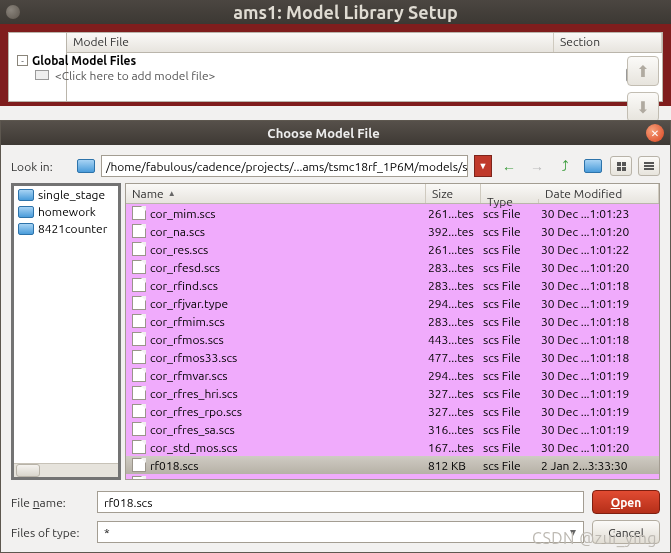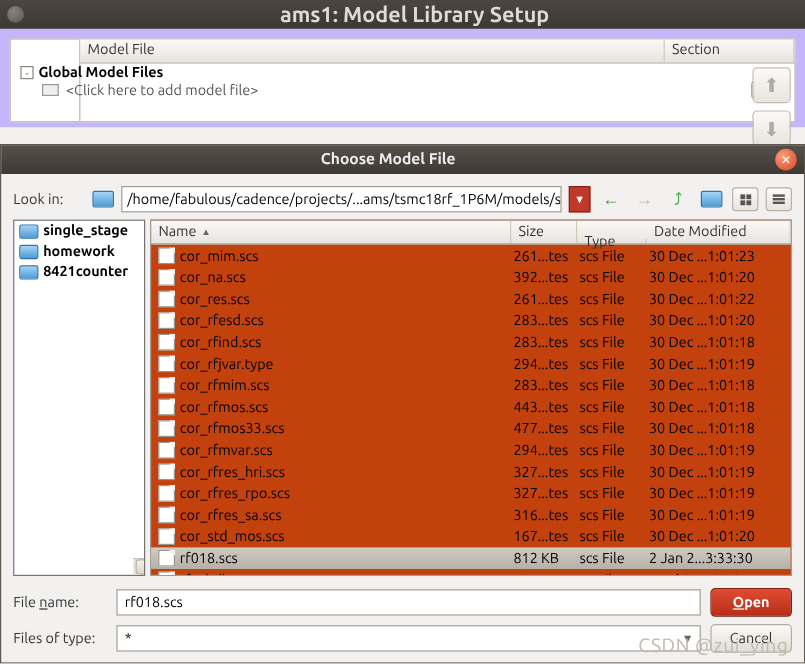--- a/index.html
+++ b/index.html
@@ -1,20 +1,20 @@
 <!DOCTYPE html>
 <html><head>
 <meta charset="utf-8">
 <style>
 *{box-sizing:border-box;margin:0;padding:0;font-family:"Ubuntu","Liberation Sans",sans-serif;font-size:12px;}
 body{background:#f2f1f0;width:671px;height:553px;overflow:hidden;position:relative;}
 .titlebar{background:linear-gradient(#4b4641,#3c3833);height:24px;display:flex;align-items:center;position:relative;}
 .titlebar .tb-close{width:14px;height:14px;border-radius:50%;background:radial-gradient(circle at 35% 35%,#8a847c,#5d564e);margin-left:6px;}
 .titlebar .title{flex:1;text-align:center;color:#dfdbd2;font-weight:bold;font-size:18px;}
-.mls-body{padding:8px 8px 4px 8px;background:#c4b5fd;}
+.mls-body{padding:8px 8px 4px 8px;background:#7f1d1d;}
 .mls-table{border:1px solid #bab5ab;background:#fff;display:flex;height:70px;}
 .mls-tree{width:58px;border-right:1px solid #bab5ab;}
 .mls-main{flex:1;display:flex;flex-direction:column;}
 .mls-headrow{display:flex;background:linear-gradient(#faf9f7,#e7e4de);border-bottom:1px solid #bab5ab;height:20px;}
 .mls-headcell{padding:2px 6px;color:#333;border-right:1px solid #cfcabf;}
 .mls-headcell.mf{flex:1;}
 .mls-headcell.sec{width:108px;}
 .mls-rows{flex:1;position:relative;}
 .gmrow{display:flex;align-items:center;padding:1px 4px;gap:4px;}
 .tree-exp{width:11px;height:11px;border:1px solid #8a857a;display:flex;align-items:center;justify-content:center;font-size:9px;color:#555;background:#fff;}
@@ -39,26 +39,26 @@
 .arrow-green{color:#3a9c3a;font-size:14px;font-weight:bold;}
 .arrow-grey{color:#bbb;font-size:14px;font-weight:bold;}
 .up-ico{color:#3a9c3a;font-size:14px;}
 .newf-ico{width:18px;height:14px;background:linear-gradient(#a7d3f4,#4a9cda);border:1px solid #2d73aa;border-radius:2px;position:relative;}
 .view-btn{width:22px;height:20px;border:1px solid #b8b3a8;border-radius:3px;background:linear-gradient(#fbfaf8,#e7e4dd);display:flex;align-items:center;justify-content:center;}
 .view-btn .g{display:grid;grid-template-columns:4px 4px;grid-template-rows:4px 4px;gap:1px;}
 .view-btn .g span{background:#555;}
 .view-btn .l{display:flex;flex-direction:column;gap:1px;}
 .view-btn .l span{width:10px;height:2px;background:#555;}
 .browser{display:flex;flex:1;padding:0 10px 6px 10px;gap:4px;min-height:0;}
-.places{width:110px;border:1px solid #737373;background:#fff;display:flex;flex-direction:row;overflow:hidden;font-weight:bold;}
+.places{width:110px;border:3px solid #737373;background:#fff;display:flex;flex-direction:column;overflow:hidden;}
 .place{display:flex;align-items:center;gap:4px;padding:2px 4px;white-space:nowrap;overflow:hidden;}
 .fico{width:16px;height:12px;background:linear-gradient(#a7d3f4,#4a9cda);border:1px solid #2d73aa;border-radius:2px;flex-shrink:0;}
 .places-sb{margin-top:auto;height:14px;background:#e6e3dc;border-top:1px solid #c7c2b7;display:flex;}
 .places-sb .th{width:24px;height:100%;background:linear-gradient(#f5f3ef,#d9d5cc);border:1px solid #b8b3a8;border-radius:3px;margin-left:2px;}
-.filepane{flex:1;border:1px solid #a39d92;background:#c2410c;display:flex;flex-direction:column;min-height:0;}
+.filepane{flex:1;border:1px solid #a39d92;background:#f0abfc;display:flex;flex-direction:column;min-height:0;}
 .fhead{display:flex;background:linear-gradient(#faf9f7,#e7e4de);border-bottom:1px solid #bab5ab;height:20px;}
 .fh{padding:2px 6px;border-right:1px solid #cfcabf;color:#333;display:flex;align-items:center;gap:4px;}
 .fh.name{flex:1;}
 .fh.size{width:55px;}
 .fh.type{width:58px;margin-top:15px;}
 .fh.date{width:120px;}
 .fh .sort{font-size:8px;color:#666;}
 .flist{flex:1;overflow:auto;}
 .frow{display:flex;align-items:center;height:18px;padding:0 2px;}
 .frow.sel{background:linear-gradient(#cfcbc3,#b6b1a6);color:#000;}

